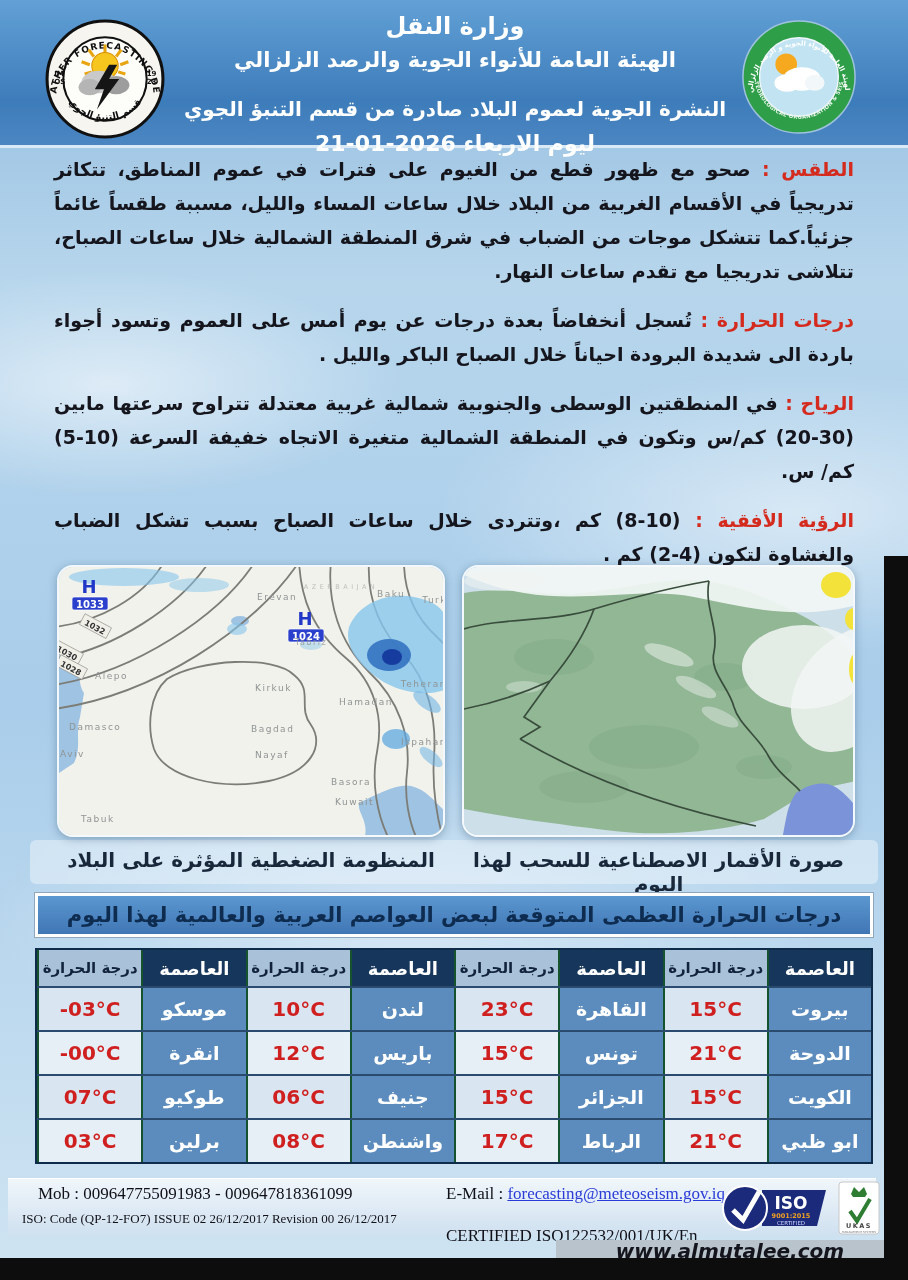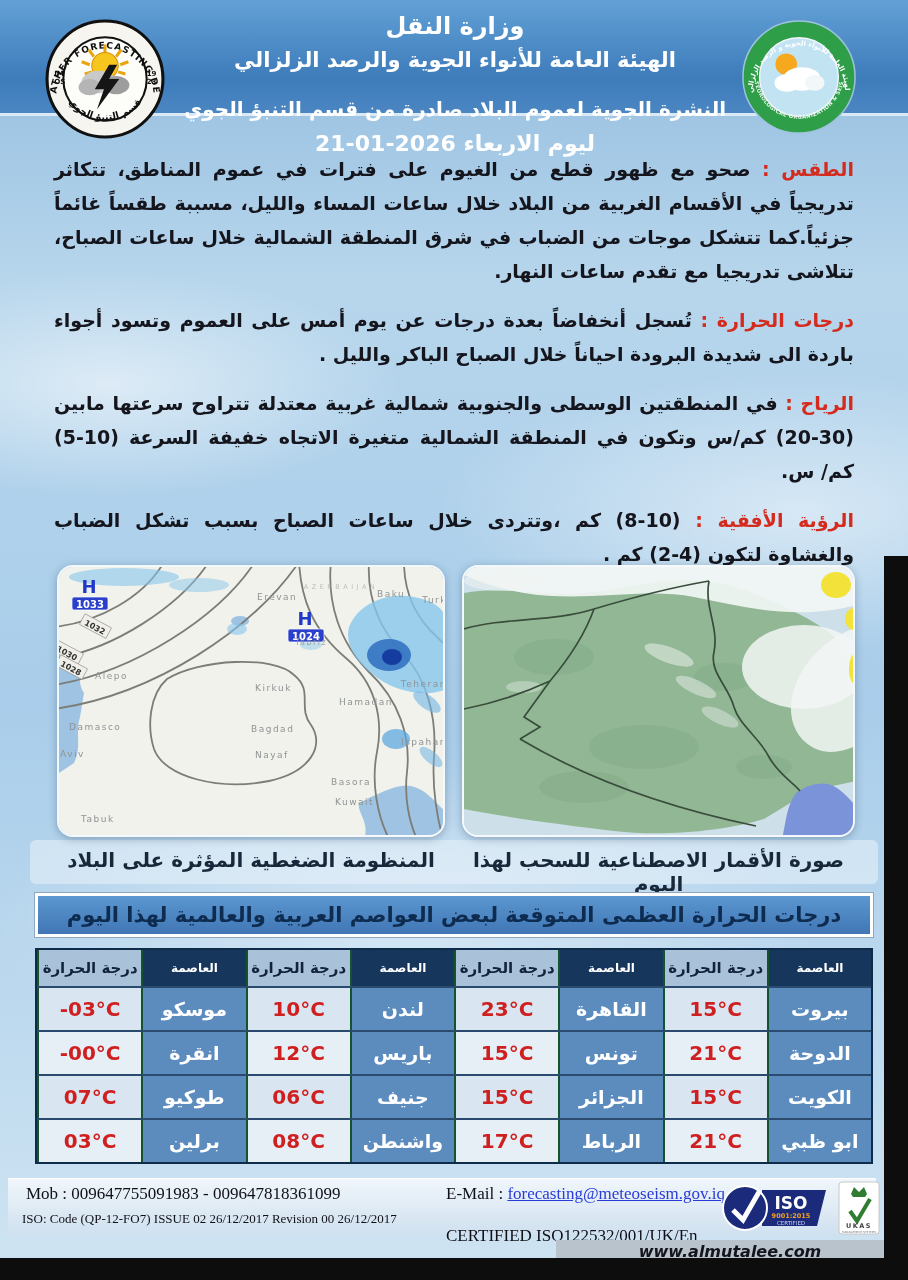--- a/index.html
+++ b/index.html
@@ -13,21 +13,21 @@
   }
   *{box-sizing:border-box}
   body{margin:0;background:#1a1a1a;font-family:"DejaVu Sans",sans-serif}
   #page{position:relative;width:908px;height:1280px;margin:0 auto;overflow:hidden;
     background:
       radial-gradient(420px 160px at 12% 30%, rgba(255,255,255,.55), transparent 70%),
       radial-gradient(520px 200px at 88% 40%, rgba(255,255,255,.5), transparent 70%),
       radial-gradient(600px 240px at 45% 72%, rgba(255,255,255,.4), transparent 70%),
       linear-gradient(180deg,#8fbade 0%,#b7d6ec 22%,#a9cdea 55%,#cfe4f2 100%);}
   
-  .header-band{position:absolute;left:0;top:0;width:908px;height:116px;
+  .header-band{position:absolute;left:0;top:0;width:908px;height:148px;
     background:linear-gradient(180deg,#62a0d6,#3d7cba 70%,#4b86c2);
     border-bottom:3px solid #d9e9f6;}
   .title-block{position:absolute;left:170px;top:8px;width:570px;text-align:center;color:#fff;font-weight:bold;direction:rtl}
   .title-block .t1{font-size:24px;margin:4px 0 8px}
   .title-block .t2{font-size:21px;margin:0 0 25px}
   .title-block .t3{font-size:20px;margin:0 0 10px}
   .title-block .t4{font-size:22px;letter-spacing:.5px}
   .logo{position:absolute;top:18px}
   .logo.left{left:44px;width:122px;height:122px}
   .logo.right{left:740px;width:118px;height:118px}
@@ -46,42 +46,42 @@
   
   .table-title{position:absolute;left:35px;top:893px;width:838px;height:44px;
     background:linear-gradient(180deg,#5b97d0,#4076b4);border:3px solid #fff;outline:1px solid #8fa6bd;
     display:flex;align-items:center;justify-content:center;
     font-size:21px;font-weight:bold;color:#0e2b50;direction:rtl}
   .temps-table{position:absolute;left:35px;top:948px;width:838px;direction:rtl;border:2px solid #0e2b4a;background:#fff}
   .t-row{display:grid;grid-template-columns:repeat(8,1fr)}
   .t-row + .t-row{border-top:2px solid #2a4a6e}
   .t-row > div{display:flex;align-items:center;justify-content:center;border-left:2px solid #14532d}
   .t-head{height:36px}
-  .t-head .th-cap{background:var(--capital-header-bg);color:#fff;font-size:12px;font-weight:bold}
+  .t-head .th-cap{background:var(--capital-header-bg);color:#fff;font-size:18px;font-weight:bold}
   .t-head .th-temp{background:var(--temp-header-bg);color:#12243c;font-size:15px;font-weight:bold}
   .t-body{height:44px}
   .t-body .td-cap{background:var(--city-cell-bg);color:#fff;font-size:19px;font-weight:bold}
   .t-body .td-temp{background:var(--temp-cell-bg);color:var(--temp-text);font-size:20px;font-weight:bold}
   .t-body:nth-child(odd) .td-temp{background:#e6eef6}
   
   .footer{position:absolute;left:8px;top:1178px;width:868px;height:58px;
     background:linear-gradient(180deg,#f0f6fb,#cfe0ef);border-top:1px solid #fff;
     font-family:"Liberation Serif",serif;color:#101018}
   .foot-left{position:absolute;left:14px;top:5px}
-  .foot-left .mob{font-size:17px;margin:0 4px 7px}
+  .foot-left .mob{font-size:17px;margin:0 16px 7px}
   .foot-left .iso-line{font-size:13px}
   .foot-mid{position:absolute;left:438px;top:5px}
   .foot-mid .email-line{font-size:17px;margin:0 0 22px}
   .foot-mid a{color:#2a3bd8}
   .foot-mid .certified{font-size:17px}
   .badge-iso{position:absolute;left:712px;top:3px;width:112px;height:52px}
   .badge-ukas{position:absolute;left:830px;top:2px;width:42px;height:54px}
   .watermark{position:absolute;left:556px;top:1240px;width:348px;height:22px;background:#b9c3cb;
     display:flex;align-items:center;justify-content:center;
-    font-style:italic;font-weight:bold;font-size:16px;color:#14141c;font-family:"DejaVu Sans",sans-serif}
+    font-style:italic;font-weight:bold;font-size:20px;color:#14141c;font-family:"DejaVu Sans",sans-serif}
   .edge-right{position:absolute;left:884px;top:556px;width:24px;height:724px;background:#0d0d0d}
   .edge-bottom{position:absolute;left:0;top:1258px;width:908px;height:22px;background:#0d0d0d}
   svg text{font-family:"DejaVu Sans",sans-serif}
 </style>
 </head>
 <body>
 
 <div id="page">
 
   <div class="header-band">

